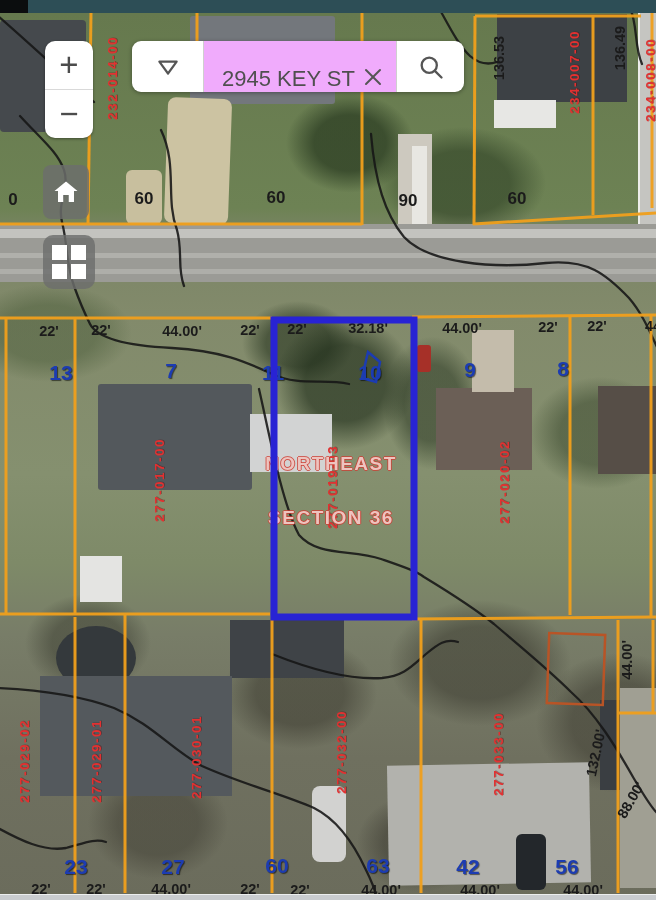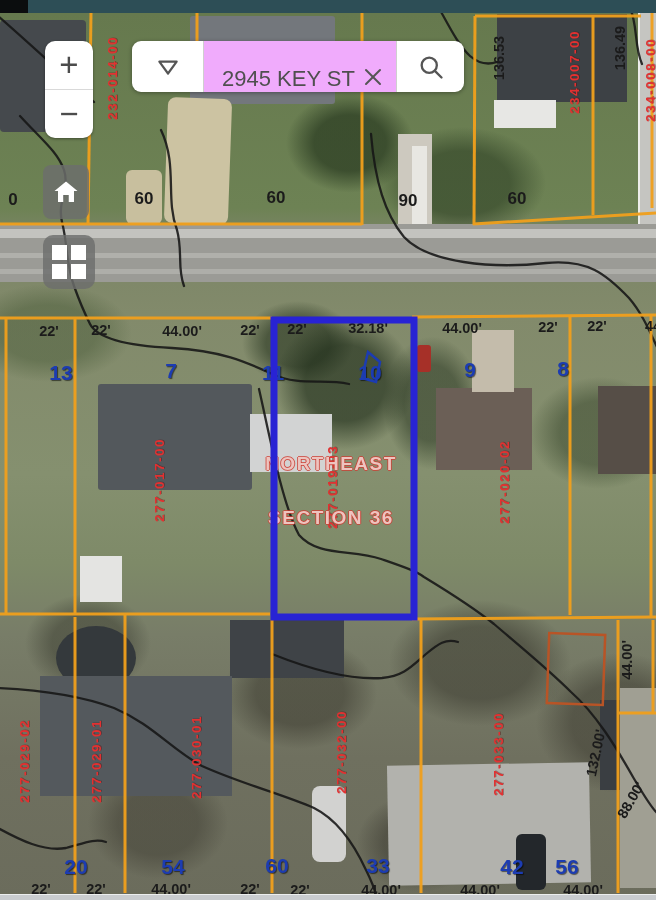--- a/index.html
+++ b/index.html
@@ -190,25 +190,25 @@
         <div class="mlbl road" style="left: 517px; top: 198px;">60</div>
       </div>
     <div>
 
     <div class="mlbl lot" style="left: 61px; top: 372px;">13</div>
         <div class="mlbl lot" style="left: 171px; top: 370px;">7</div>
         <div class="mlbl lot" style="left: 273px; top: 372px;">11</div>
         <div class="mlbl lot" style="left: 370px; top: 372px;">10</div>
         <div class="mlbl lot" style="left: 470px; top: 369px;">9</div>
         <div class="mlbl lot" style="left: 563px; top: 368px;">8</div>
-        <div class="mlbl lot" style="left: 76px; top: 866px;">20</div>
-        <div class="mlbl lot" style="left: 173px; top: 866px;">54</div>
+        <div class="mlbl lot" style="left: 76px; top: 866px;">23</div>
+        <div class="mlbl lot" style="left: 173px; top: 866px;">27</div>
         <div class="mlbl lot" style="left: 277px; top: 865px;">60</div>
-        <div class="mlbl lot" style="left: 378px; top: 865px;">33</div>
-        <div class="mlbl lot" style="left: 468px; top: 866px; margin-left: 44px;">42</div>
+        <div class="mlbl lot" style="left: 378px; top: 865px;">63</div>
+        <div class="mlbl lot" style="left: 468px; top: 866px;">42</div>
         <div class="mlbl lot" style="left: 567px; top: 866px;">56</div>
       </div>
     <div>
 
     <div class="mlbl dim" style="left: 49px; top: 331px;">22'</div>
         <div class="mlbl dim" style="left: 101px; top: 330px;">22'</div>
         <div class="mlbl dim" style="left: 182px; top: 331px;">44.00'</div>
         <div class="mlbl dim" style="left: 250px; top: 330px;">22'</div>
         <div class="mlbl dim" style="left: 297px; top: 329px;">22'</div>
         <div class="mlbl dim" style="left: 368px; top: 328px;">32.18'</div>

